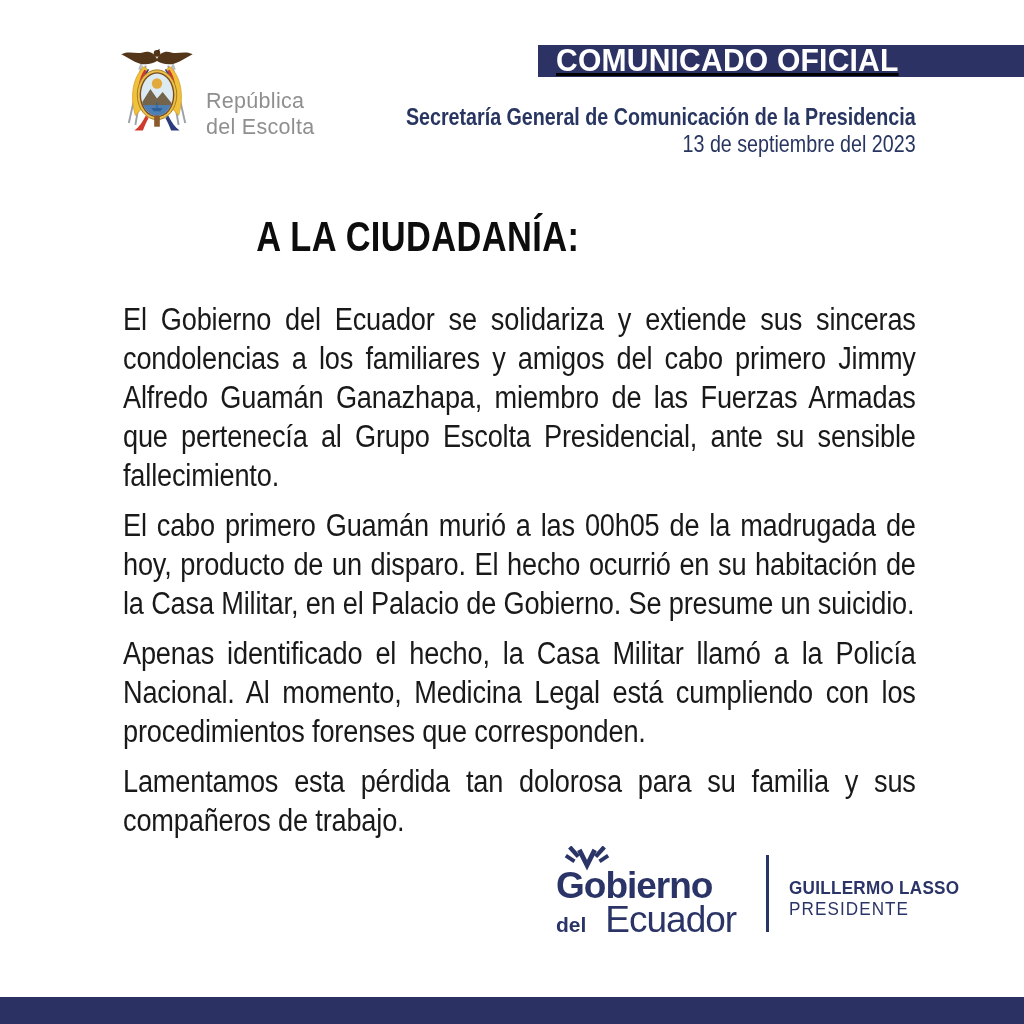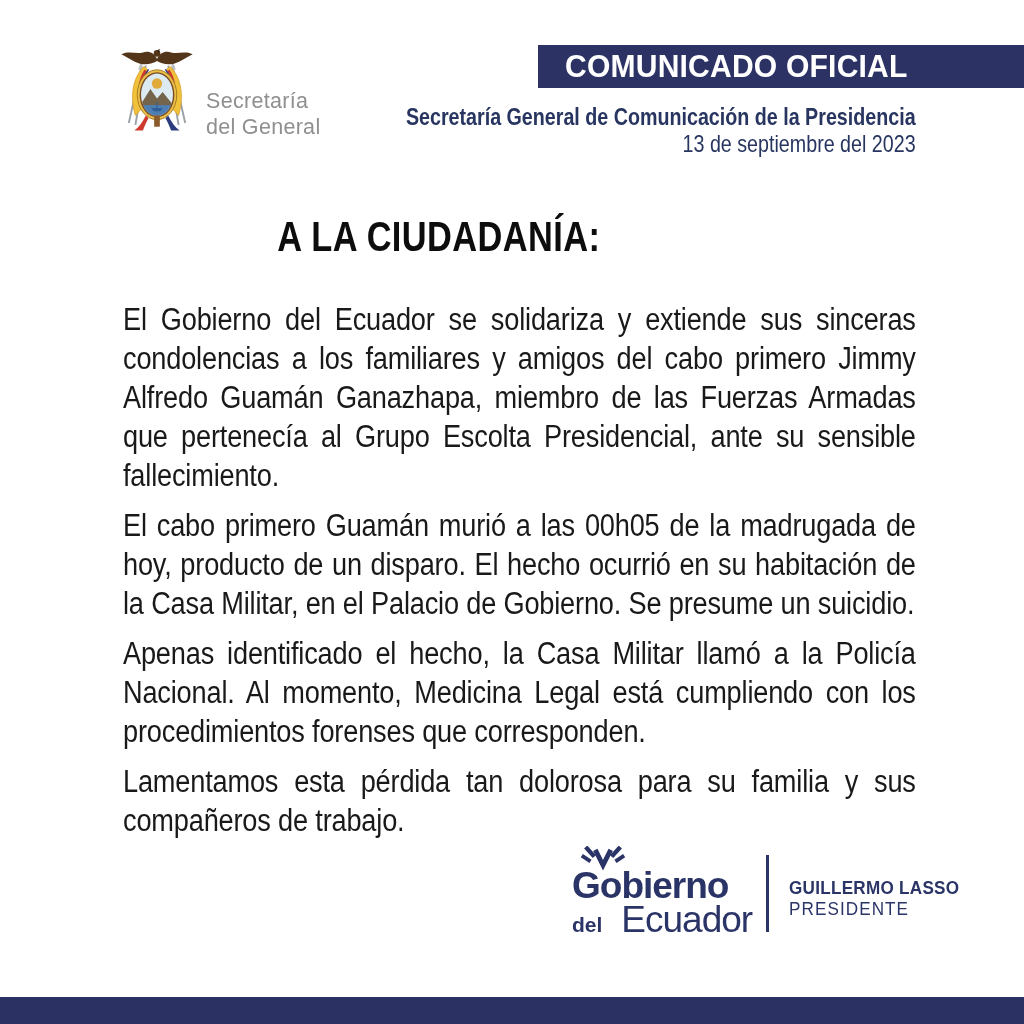--- a/index.html
+++ b/index.html
@@ -3,40 +3,40 @@
 <meta charset="utf-8">
 <style>
   html,body{margin:0;padding:0;background:#ffffff;}
   .page{position:relative;width:1024px;height:1024px;background:#ffffff;overflow:hidden;
         font-family:"Liberation Sans",sans-serif;}
 
   
   .emblem{position:absolute;left:110px;top:40px;}
   .republic{position:absolute;left:206px;top:88px;font-size:21.5px;color:#8f8f8f;
             line-height:1.22;letter-spacing:0.3px;}
-  .banner{position:absolute;left:538px;top:45px;right:0;height:43px;background:#2c3263;
-          display:flex;align-items:center;padding-left:27px;box-sizing:border-box;}
+  .banner{position:absolute;left:538px;top:45px;right:0;height:32px;background:#2c3263;
+          display:flex;align-items:center;padding-left:18px;box-sizing:border-box;text-decoration:underline;}
   .banner-label{color:#ffffff;font-weight:bold;font-size:31px;letter-spacing:0.2px;
                 transform:scaleX(0.97);transform-origin:0 50%;white-space:nowrap;}
   .secretariat-block{position:absolute;top:104px;right:108px;text-align:right;color:#273560;
                      transform:scaleX(0.82);transform-origin:100% 0;white-space:nowrap;}
   .secretariat{font-size:24px;font-weight:bold;line-height:1.12;}
   .comm-date{font-size:24px;font-weight:normal;line-height:1.12;}
 
   
-  .doc-title-wrap{position:absolute;top:212px;left:0;width:836px;text-align:center;padding-left:21px;}
+  .doc-title-wrap{position:absolute;top:212px;left:0;width:836px;text-align:center;}
   .doc-title{display:inline-block;font-size:43px;font-weight:bold;color:#0d0d0d;
              letter-spacing:0.5px;transform:scaleX(0.8);white-space:nowrap;}
   .body-text{position:absolute;left:123px;top:300px;width:905px;transform:scaleX(0.876);
              transform-origin:0 0;font-size:31px;line-height:39px;text-align:justify;
              color:#191919;letter-spacing:-0.2px;}
   .body-text p{margin:0 0 11px 0;}
 
   
-  .gov-logo{position:absolute;left:556px;top:846px;color:#2b3467;margin-left:16px;}
+  .gov-logo{position:absolute;left:556px;top:846px;color:#2b3467;}
   .gov-mark{display:block;margin-left:8px;}
   .gov-word1{font-size:37px;font-weight:bold;letter-spacing:-1px;line-height:0.82;}
   .gov-word2{display:flex;align-items:baseline;gap:19px;line-height:1.0;}
   .gov-word2 .small{font-size:21px;font-weight:bold;}
   .gov-word2 .big{font-size:37px;font-weight:normal;letter-spacing:-1px;}
   .footer-divider{position:absolute;left:766px;top:855px;width:3px;height:77px;background:#2b3467;}
   .president{position:absolute;left:789px;top:878px;color:#2b3467;transform:scaleX(0.9);
              transform-origin:0 0;white-space:nowrap;}
   .president-name{font-size:19px;font-weight:bold;letter-spacing:0.3px;line-height:1.1;}
   .president-role{font-size:19px;font-weight:normal;letter-spacing:1.2px;line-height:1.1;}
@@ -85,22 +85,22 @@
              C54,24 60,27 68,25 C76,23 81,18 88,15 C80,11 72,15 65,13 C59,11 53,13 50,20 Z" fill="#53351a"></path>
     <circle cx="50" cy="14" r="3.5" fill="#53351a"></circle>
     <path d="M50,11 l3,-2 l-1,4 Z" fill="#3c2512"></path>
 
     <rect x="47" y="80" width="6" height="12" fill="#8a5a2a"></rect>
     <path d="M38,80 C34,88 31,92 26,96 L35,96 C37,91 39,86 41,83 Z" fill="#cf3a2f"></path>
     <path d="M62,80 C66,88 69,92 74,96 L65,96 C63,91 61,86 59,83 Z" fill="#2c3a7e"></path>
   </svg>
 
   <div class="republic">
-    <div>Secretaría</div>
-    <div>del General</div>
+    <div>República</div>
+    <div>del Escolta</div>
   </div>
 
   <div class="banner">
     <span class="banner-label">COMUNICADO OFICIAL</span>
   </div>
 
   <div class="secretariat-block">
     <div class="secretariat">Secretaría General de Comunicación de la Presidencia</div>
     <div class="comm-date">13 de septiembre del 2023</div>
   </div>

